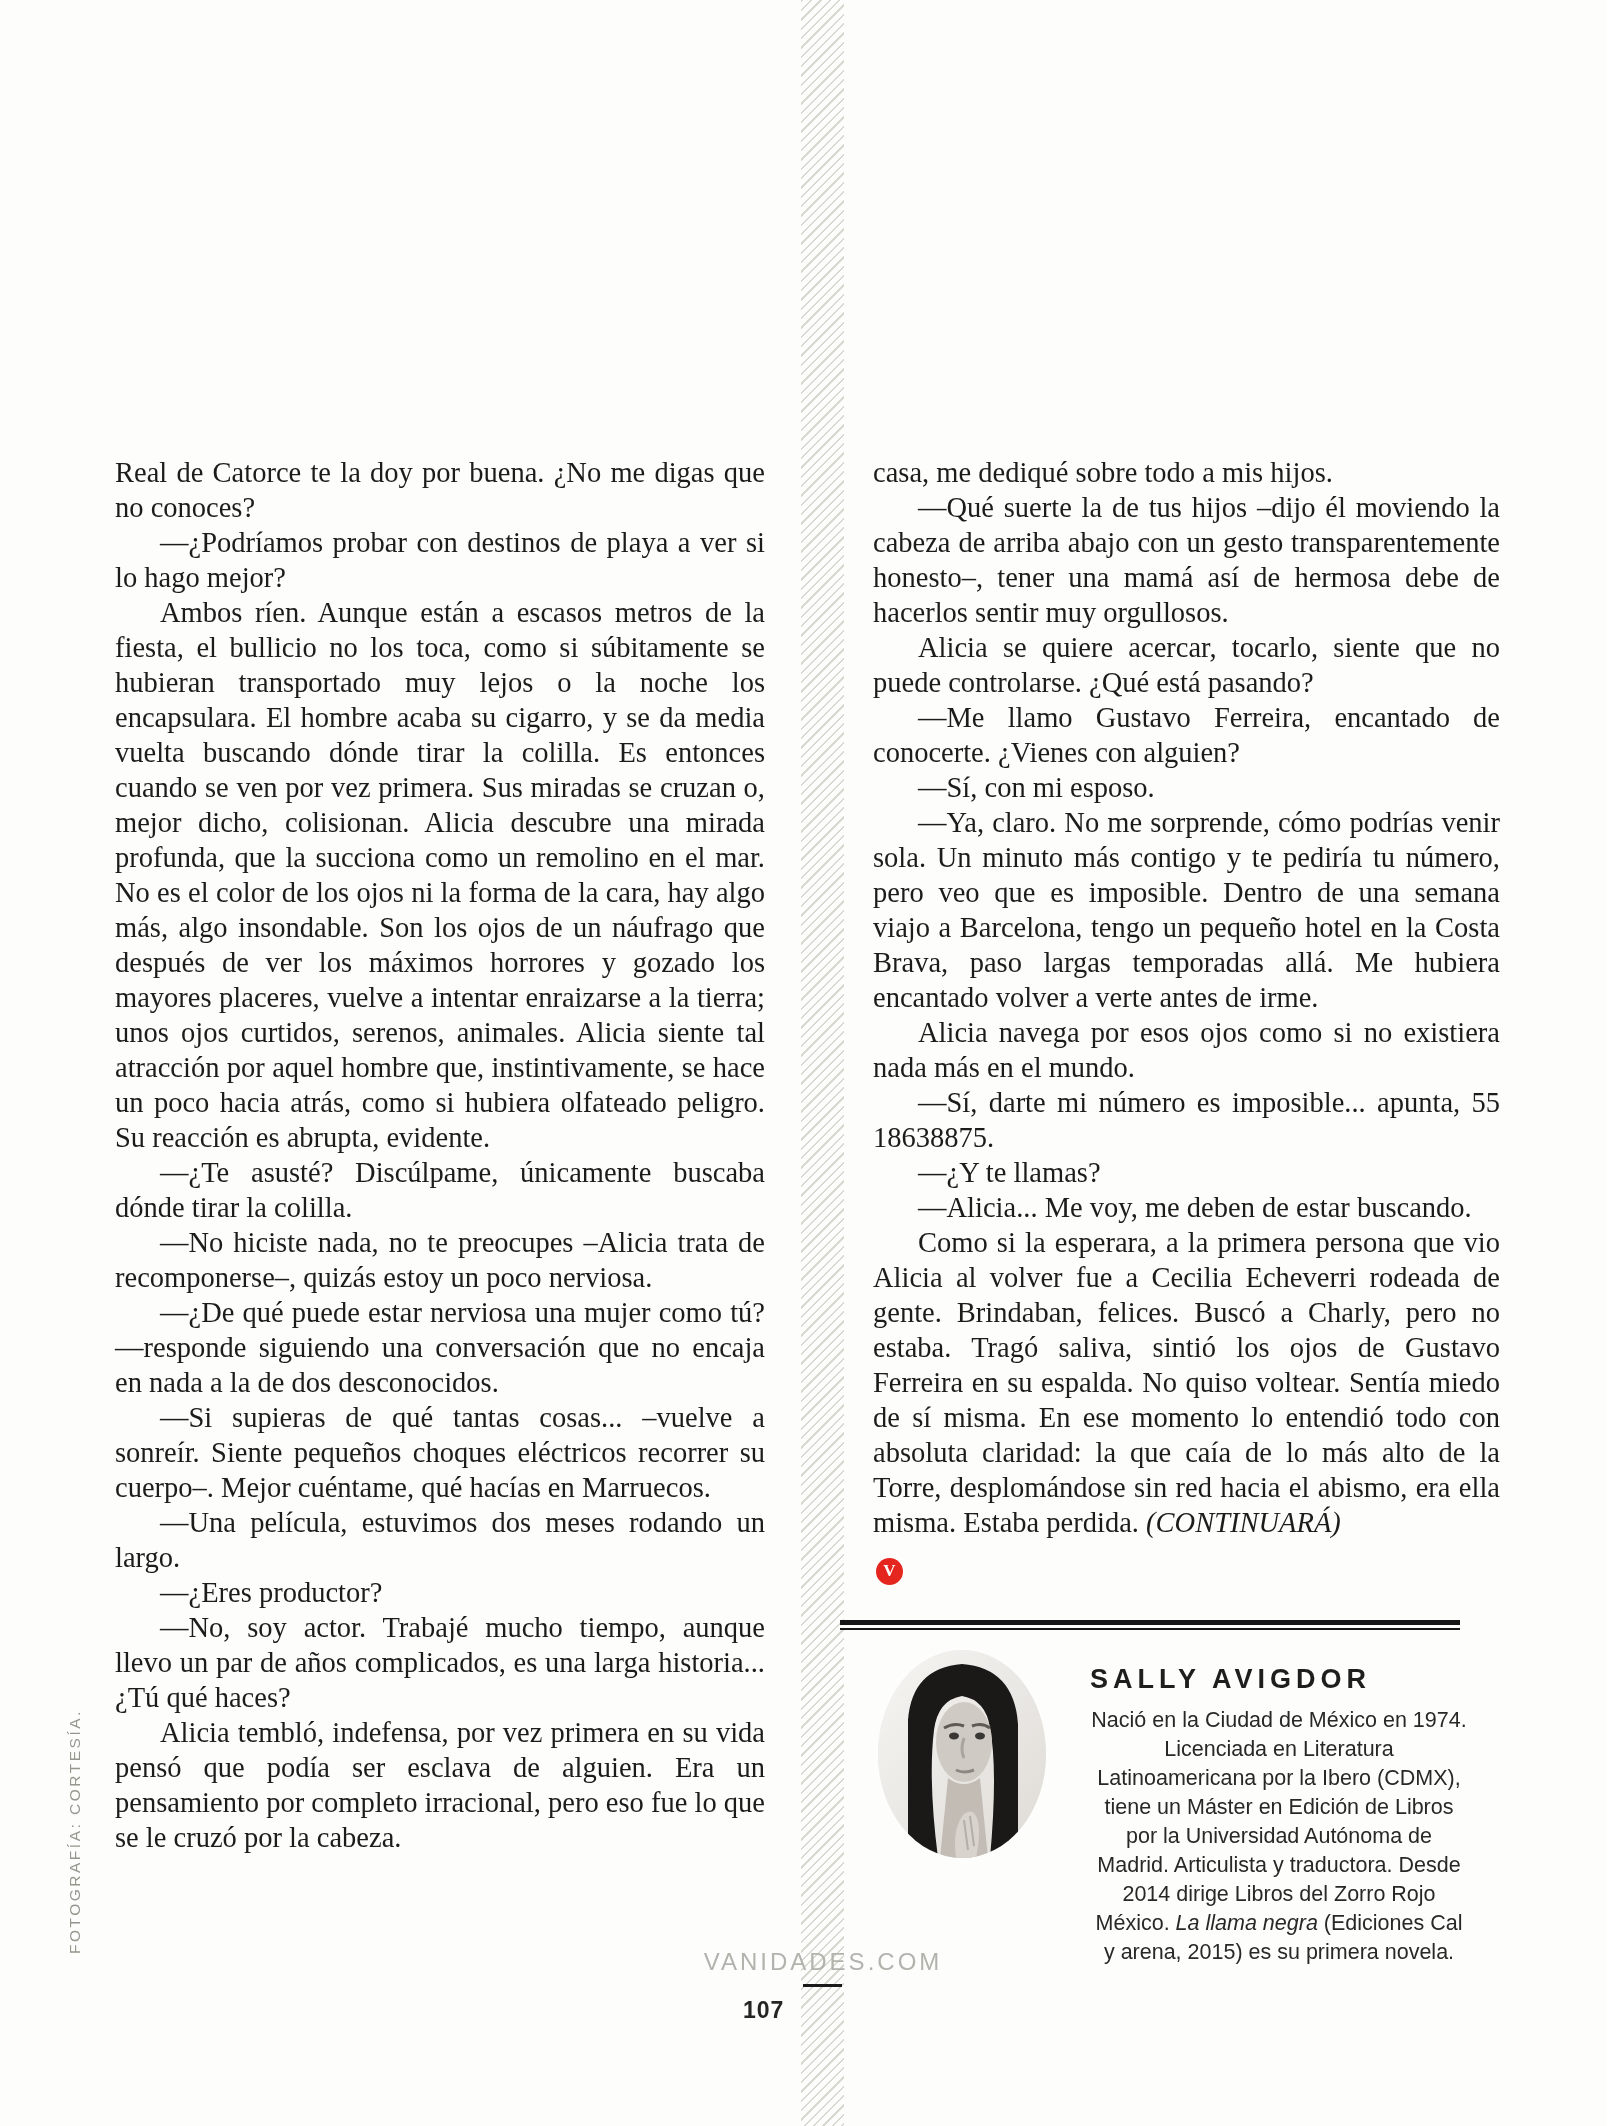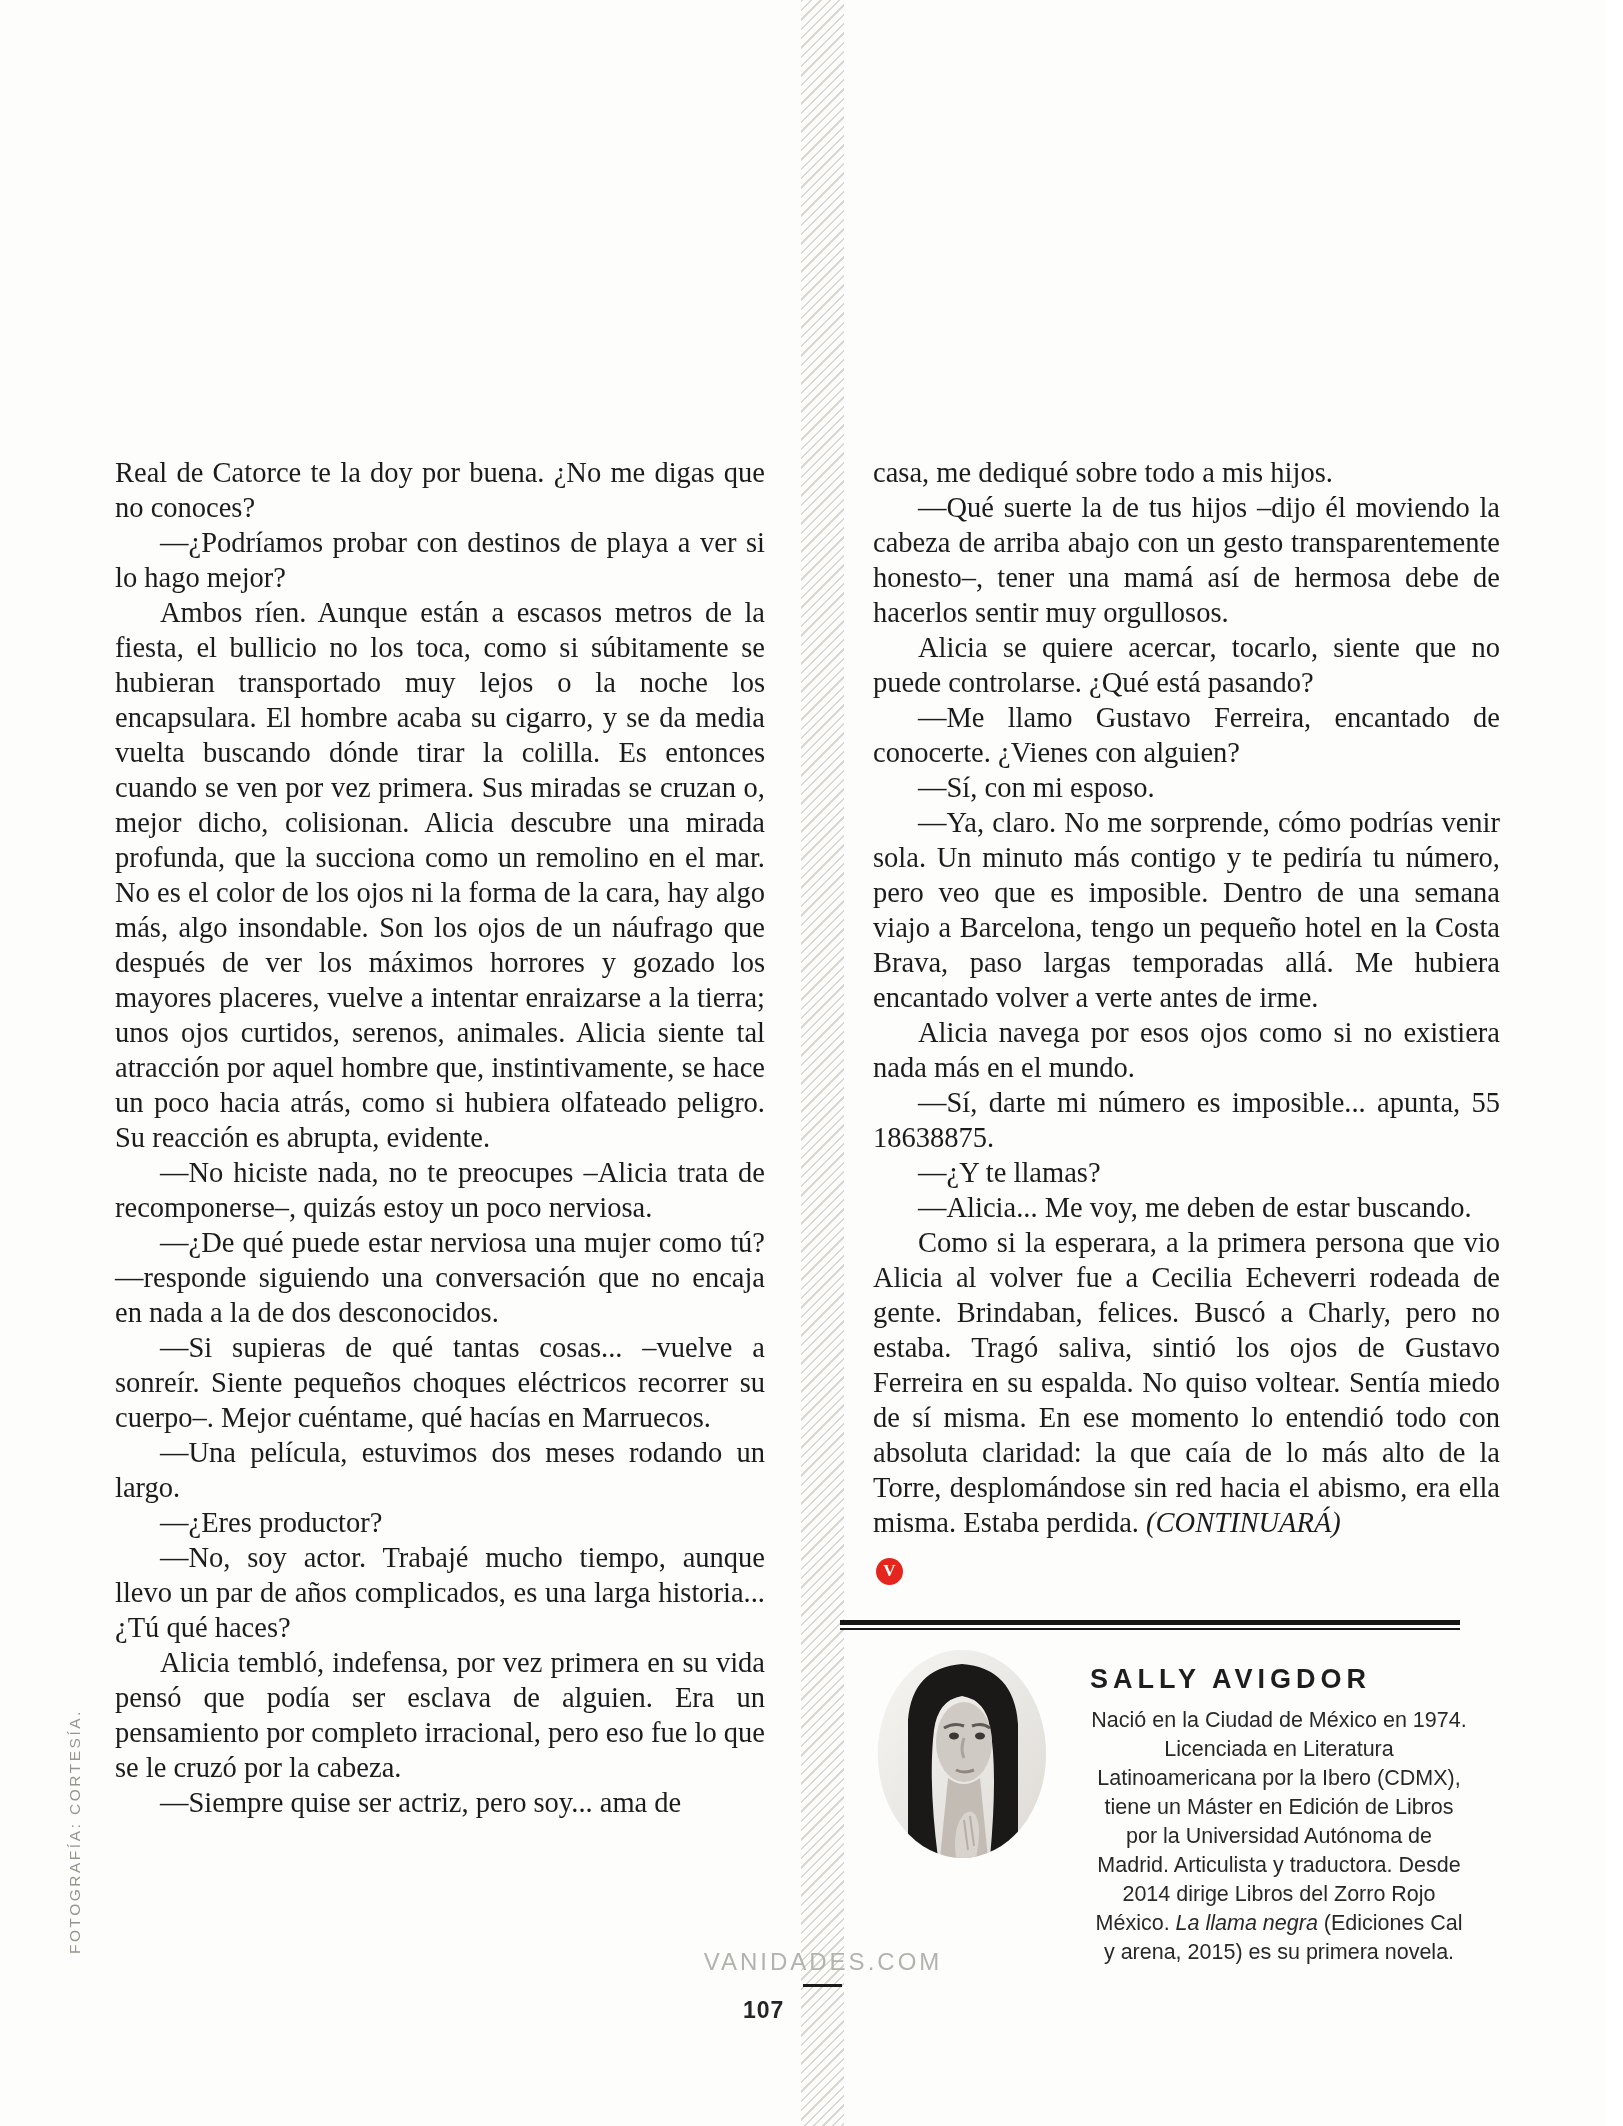--- a/index.html
+++ b/index.html
@@ -91,28 +91,28 @@
 <body>
 
 <div class="page">
 
   <div class="hatch-band"></div>
 
   <div class="column column-left">
       <p class=""><span>Real de Catorce te la doy por buena. ¿No me digas que no conoces?</span></p>
       <p class="indent"><span>—¿Podríamos probar con destinos de playa a ver si lo hago mejor?</span></p>
       <p class="indent"><span>Ambos ríen. Aunque están a escasos metros de la fiesta, el bullicio no los toca, como si súbitamente se hubieran transportado muy lejos o la noche los encapsulara. El hombre acaba su cigarro, y se da media vuelta buscando dónde tirar la colilla. Es entonces cuando se ven por vez primera. Sus miradas se cruzan o, mejor dicho, colisionan. Alicia descubre una mirada profunda, que la succiona como un remolino en el mar. No es el color de los ojos ni la forma de la cara, hay algo más, algo insondable. Son los ojos de un náufrago que después de ver los máximos horrores y gozado los mayores placeres, vuelve a intentar enraizarse a la tierra; unos ojos curtidos, serenos, animales. Alicia siente tal atracción por aquel hombre que, instintivamente, se hace un poco hacia atrás, como si hubiera olfateado peligro. Su reacción es abrupta, evidente.</span></p>
+      <p class="indent"><span>—¿Te asusté? Discúlpame, únicamente buscaba dónde tirar la colilla.</span></p>
       <p class="indent"><span>—No hiciste nada, no te preocupes –Alicia trata de recomponerse–, quizás estoy un poco nerviosa.</span></p>
       <p class="indent"><span>—¿De qué puede estar nerviosa una mujer como tú? —responde siguiendo una conversación que no encaja en nada a la de dos desconocidos.</span></p>
       <p class="indent"><span>—Si supieras de qué tantas cosas... –vuelve a sonreír. Siente pequeños choques eléctricos recorrer su cuerpo–. Mejor cuéntame, qué hacías en Marruecos.</span></p>
       <p class="indent"><span>—Una película, estuvimos dos meses rodando un largo.</span></p>
       <p class="indent"><span>—¿Eres productor?</span></p>
       <p class="indent"><span>—No, soy actor. Trabajé mucho tiempo, aunque llevo un par de años complicados, es una larga historia... ¿Tú qué haces?</span></p>
       <p class="indent"><span>Alicia tembló, indefensa, por vez primera en su vida pensó que podía ser esclava de alguien. Era un pensamiento por completo irracional, pero eso fue lo que se le cruzó por la cabeza.</span></p>
-      <p class="indent"><span>—Siempre quise ser actriz, pero soy... ama de</span></p>
     </div>
 
   <div class="column column-right">
       <p class=""><span>casa, me dediqué sobre todo a mis hijos.</span></p>
       <p class="indent"><span>—Qué suerte la de tus hijos –dijo él moviendo la cabeza de arriba abajo con un gesto transparentemente honesto–, tener una mamá así de hermosa debe de hacerlos sentir muy orgullosos.</span></p>
       <p class="indent"><span>Alicia se quiere acercar, tocarlo, siente que no puede controlarse. ¿Qué está pasando?</span></p>
       <p class="indent"><span>—Me llamo Gustavo Ferreira, encantado de conocerte. ¿Vienes con alguien?</span></p>
       <p class="indent"><span>—Sí, con mi esposo.</span></p>
       <p class="indent"><span>—Ya, claro. No me sorprende, cómo podrías venir sola. Un minuto más contigo y te pediría tu número, pero veo que es imposible. Dentro de una semana viajo a Barcelona, tengo un pequeño hotel en la Costa Brava, paso largas temporadas allá. Me hubiera encantado volver a verte antes de irme.</span></p>
       <p class="indent"><span>Alicia navega por esos ojos como si no existiera nada más en el mundo.</span></p>

